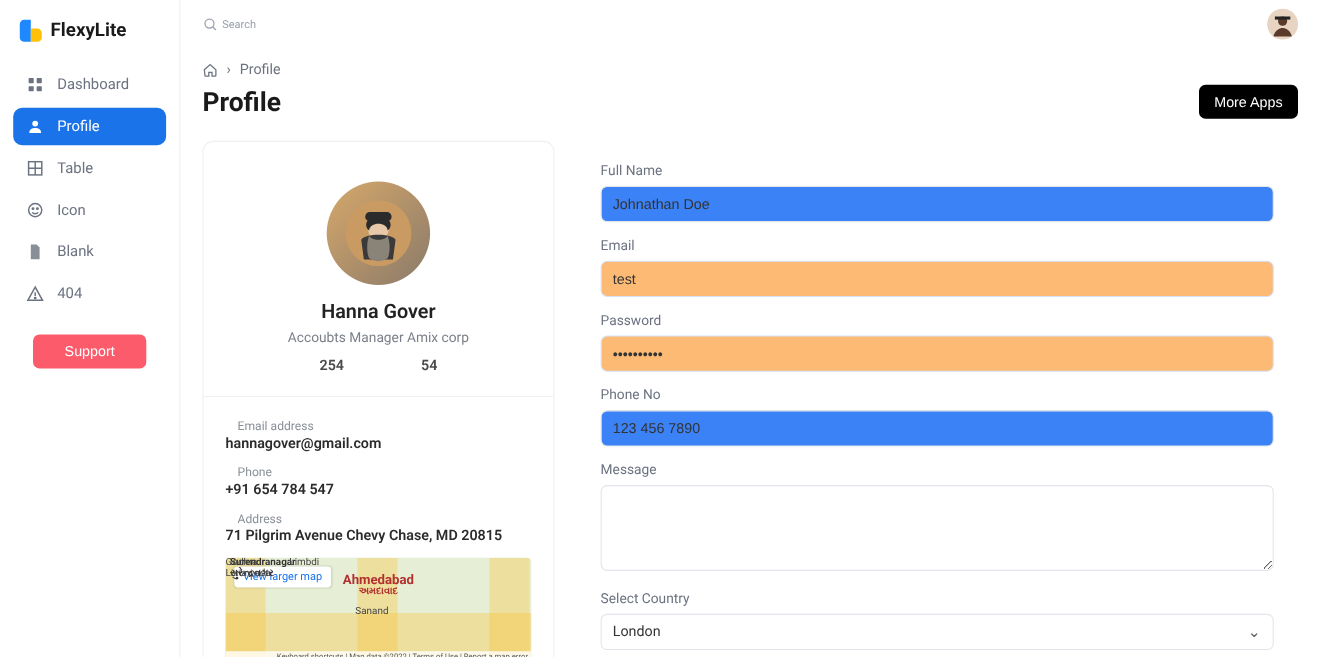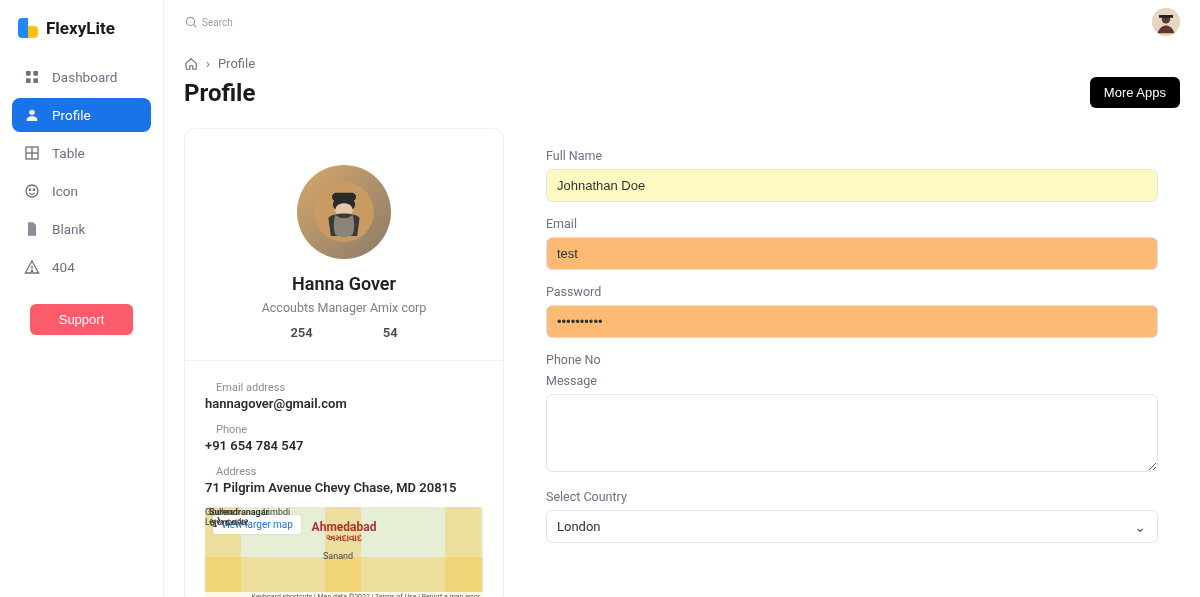--- a/index.html
+++ b/index.html
@@ -58,21 +58,21 @@
 .map-chip { position:absolute; left:8px; top:8px; background:#fff; border-radius:3px; padding:4px 8px; font-size:10px; color:#1a73e8; box-shadow:0 0 2px rgba(0,0,0,.15); }
 .map-city { position:absolute; top:14px; left:50%; transform:translateX(-50%); font-weight:700; color:#b23030; font-size:12px; text-align:center; line-height:1.1;}
 .map-city small{ display:block; font-size:9px; font-weight:600; }
 .map-suren { position:absolute; left:4px; bottom:22px; font-weight:700; color:#333; }
 .map-other { position:absolute; color:#444; }
 .map-footer { position:absolute; left:0; right:0; bottom:0; background:rgba(255,255,255,.8); font-size:7px; color:#555; text-align:right; padding:1px 3px; }
 
 
 .form-card { flex:1; padding: 20px 22px; }
 .flabel { font-size:12.5px; color:#6b7280; margin-bottom:6px; }
-.finput { width:100%; border:1px solid #e2e5ea; border-radius:6px; padding:8px 10px; font-size:13px; color:#333; margin-bottom:14px; background:#fef9c3; outline:none; }
+.finput { width:100%; border:1px solid #e2e5ea; border-radius:6px; padding:8px 10px; font-size:13px; color:#333; margin-bottom:14px; background:#3b82f6; outline:none; }
 .finput.autofill { background:#fdba74; border-color:#d6e2fb; }
 .ftextarea { width:100%; border:1px solid #e2e5ea; border-radius:6px; padding:8px 10px; font-size:13px; height:78px; margin-bottom:14px; resize:both; outline:none; }
 .fselect-wrap { position:relative; margin-bottom:14px; }
 .fselect { width:100%; border:1px solid #e2e5ea; border-radius:6px; padding:8px 10px; font-size:13px; color:#333; background:#fff; appearance:none; outline:none; }
 .fselect-caret { position:absolute; right:12px; top:50%; transform:translateY(-50%); color:#555; pointer-events:none; }
 
 svg { display:block; }
 </style>
 </head>
 <body>
@@ -240,20 +240,21 @@
           <div class="flabel">Full Name</div>
           <input class="finput" value="Johnathan Doe" style="">
 
           <div class="flabel">Email</div>
           <input class="finput autofill" value="test" style="">
 
           <div class="flabel">Password</div>
           <input class="finput autofill" value="••••••••••" style="">
 
           <div class="flabel">Phone No</div>
+          <input class="finput" value="123 456 7890" style="">
 
           <div class="flabel">Message</div>
           <textarea class="ftextarea" style=""></textarea>
 
           <div class="flabel">Select Country</div>
           <div class="fselect-wrap">
             <div class="fselect">London</div>
             <span class="fselect-caret">⌄</span>
           </div>
 

